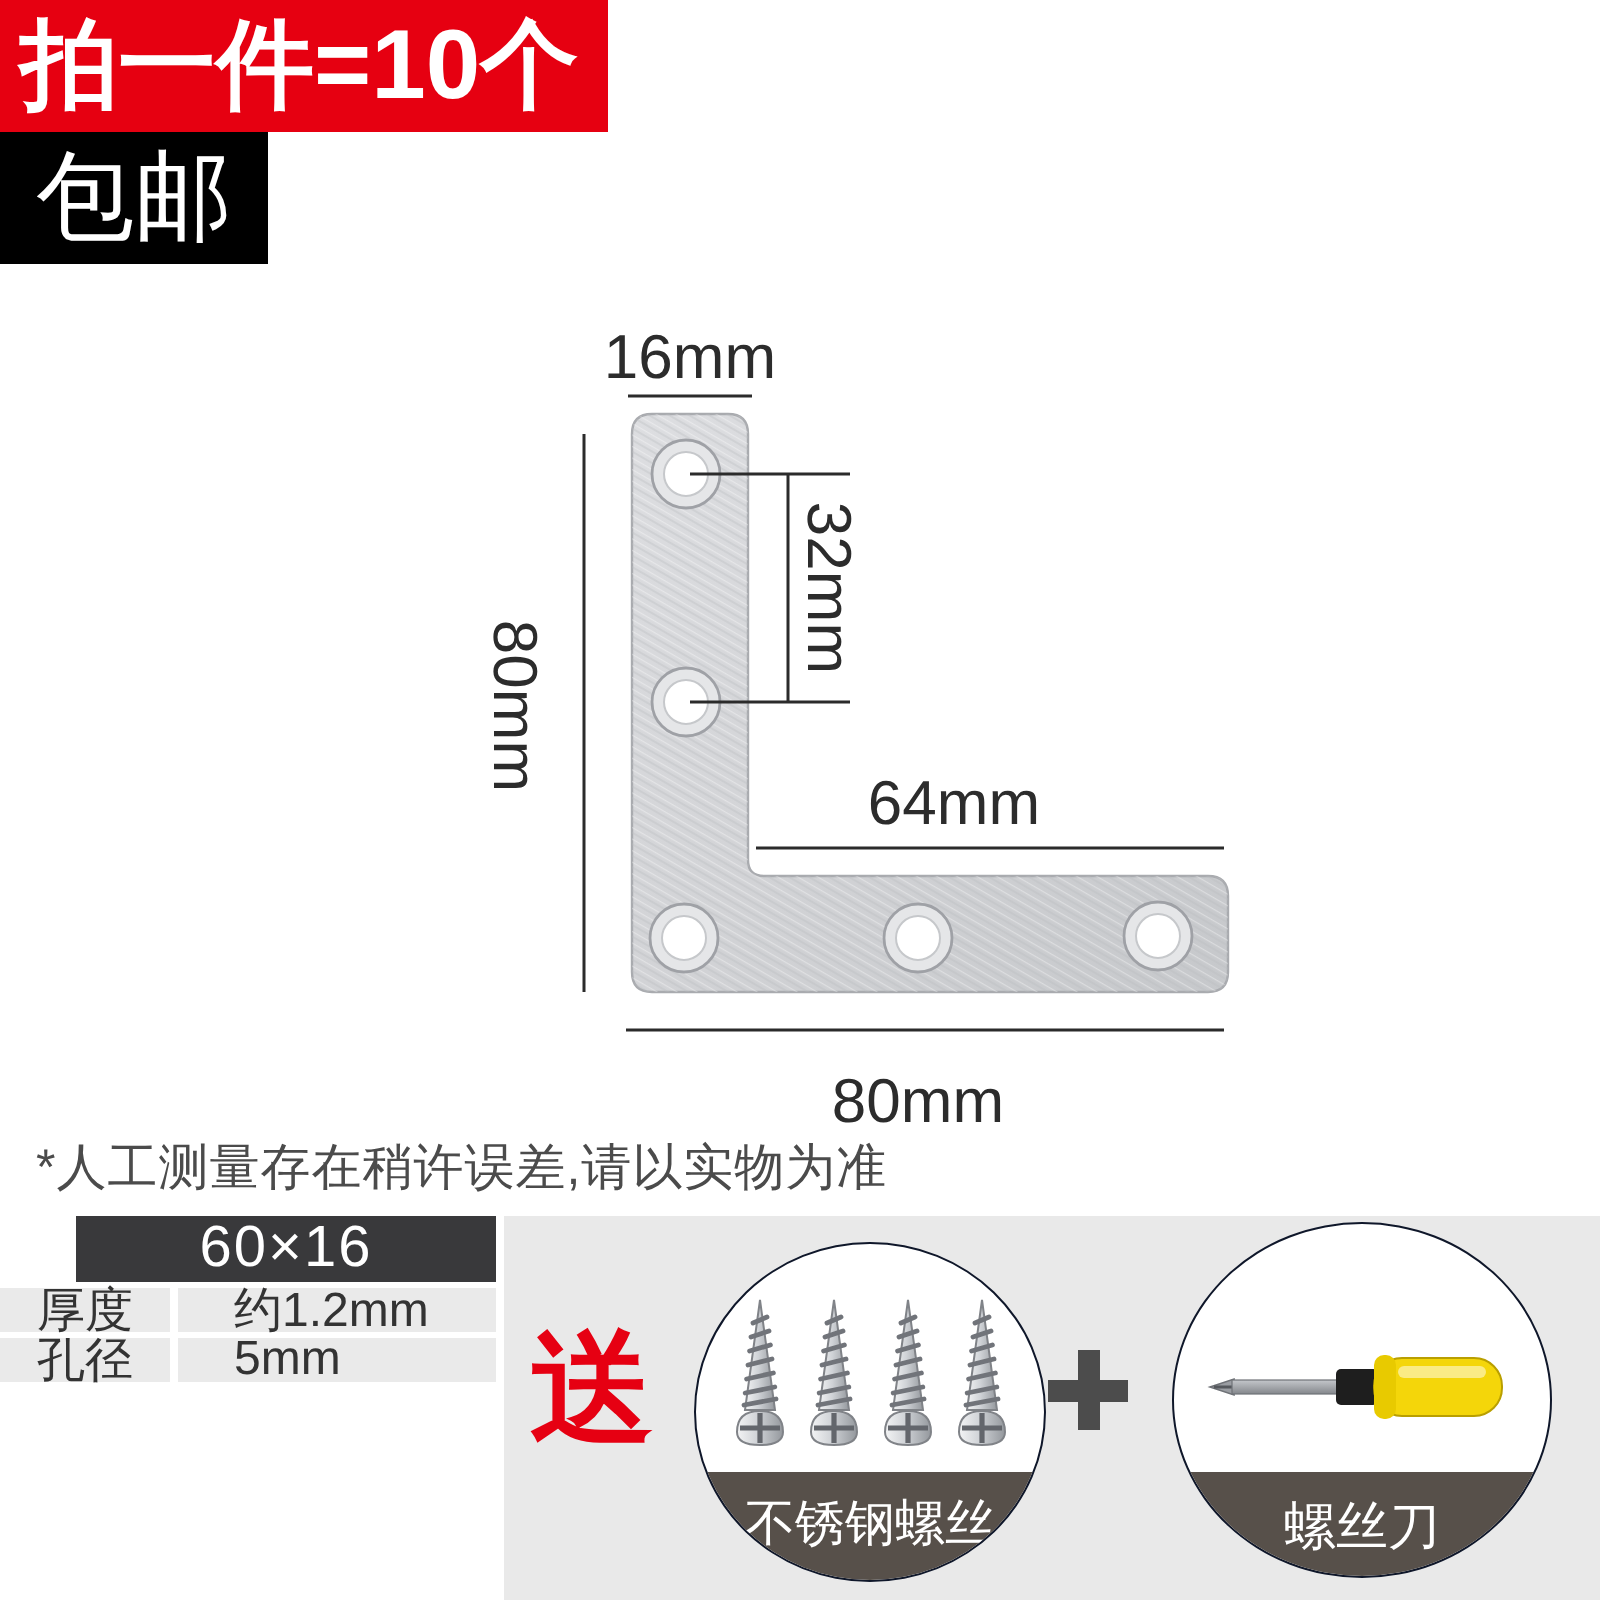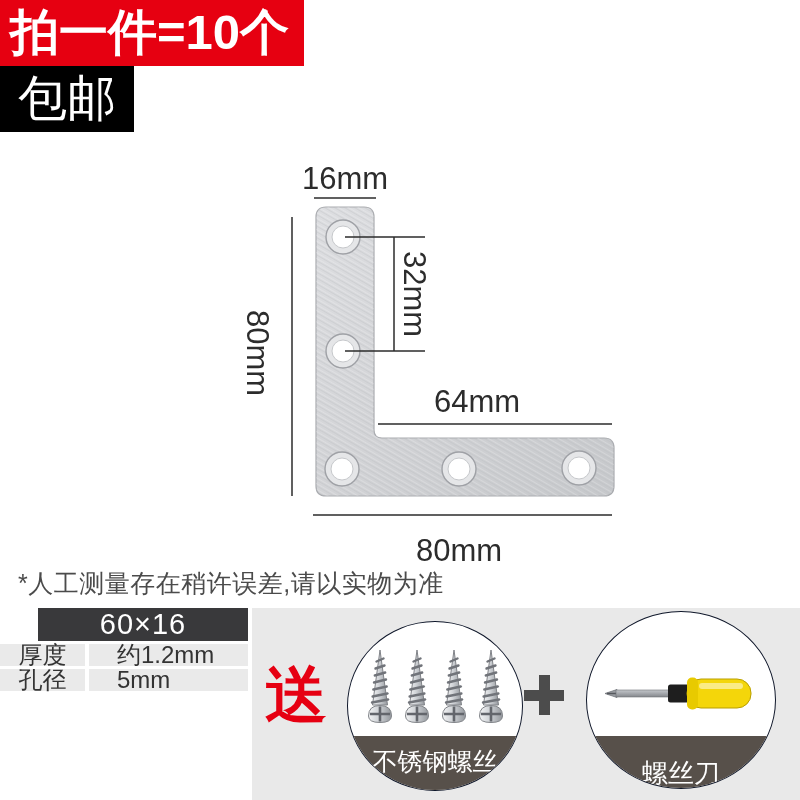--- a/index.html
+++ b/index.html
@@ -53,21 +53,21 @@
     position:absolute;background:#fff;border:1px solid #0f172a;border-radius:50%;
     overflow:hidden;box-sizing:border-box;
   }
   .circle-screws{left:95px;top:13px;width:176px;height:170px;}
   .circle-driver{left:334px;top:3px;width:190px;height:178px;}
   .gift-band{
     position:absolute;left:0;right:0;bottom:0;background:#57504a;color:#fff;text-align:center;
     box-sizing:border-box;white-space:nowrap;
   }
   .circle-screws .gift-band{height:54px;font-size:25px;padding-top:9px;}
-  .circle-driver .gift-band{height:52px;font-size:26px;padding-top:20px;}
+  .circle-driver .gift-band{height:52px;font-size:26px;padding-top:10px;}
   .screws-svg{position:absolute;left:17px;top:26px;}
   .driver-svg{position:absolute;left:14px;top:60px;}
   .plus-icon{position:absolute;left:272px;top:67px;width:40px;height:40px;}
   .plus-icon::before{
     content:"";position:absolute;left:0;top:14.5px;width:40px;height:11px;background:#4c4c4c;
   }
   .plus-icon::after{
     content:"";position:absolute;left:14.5px;top:0;width:11px;height:40px;background:#4c4c4c;
   }
 </style>

